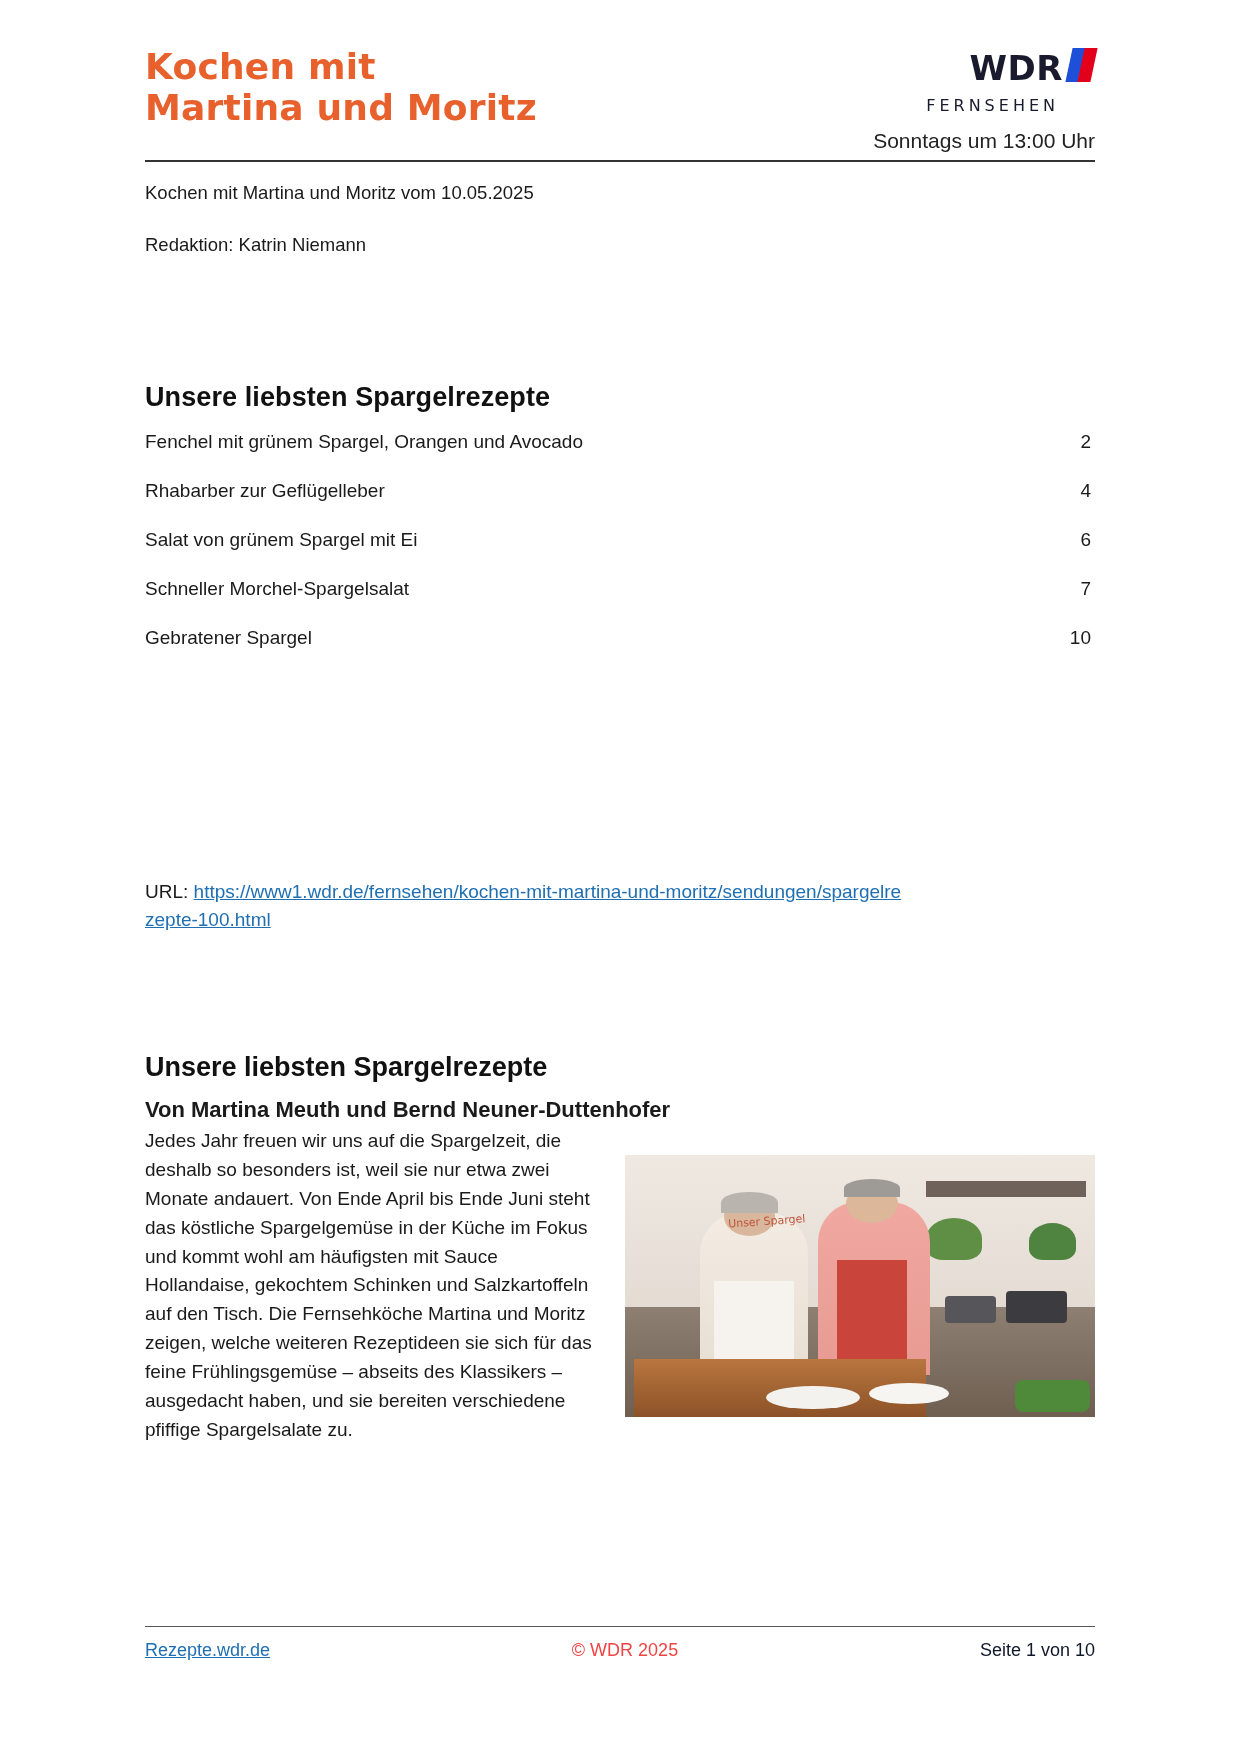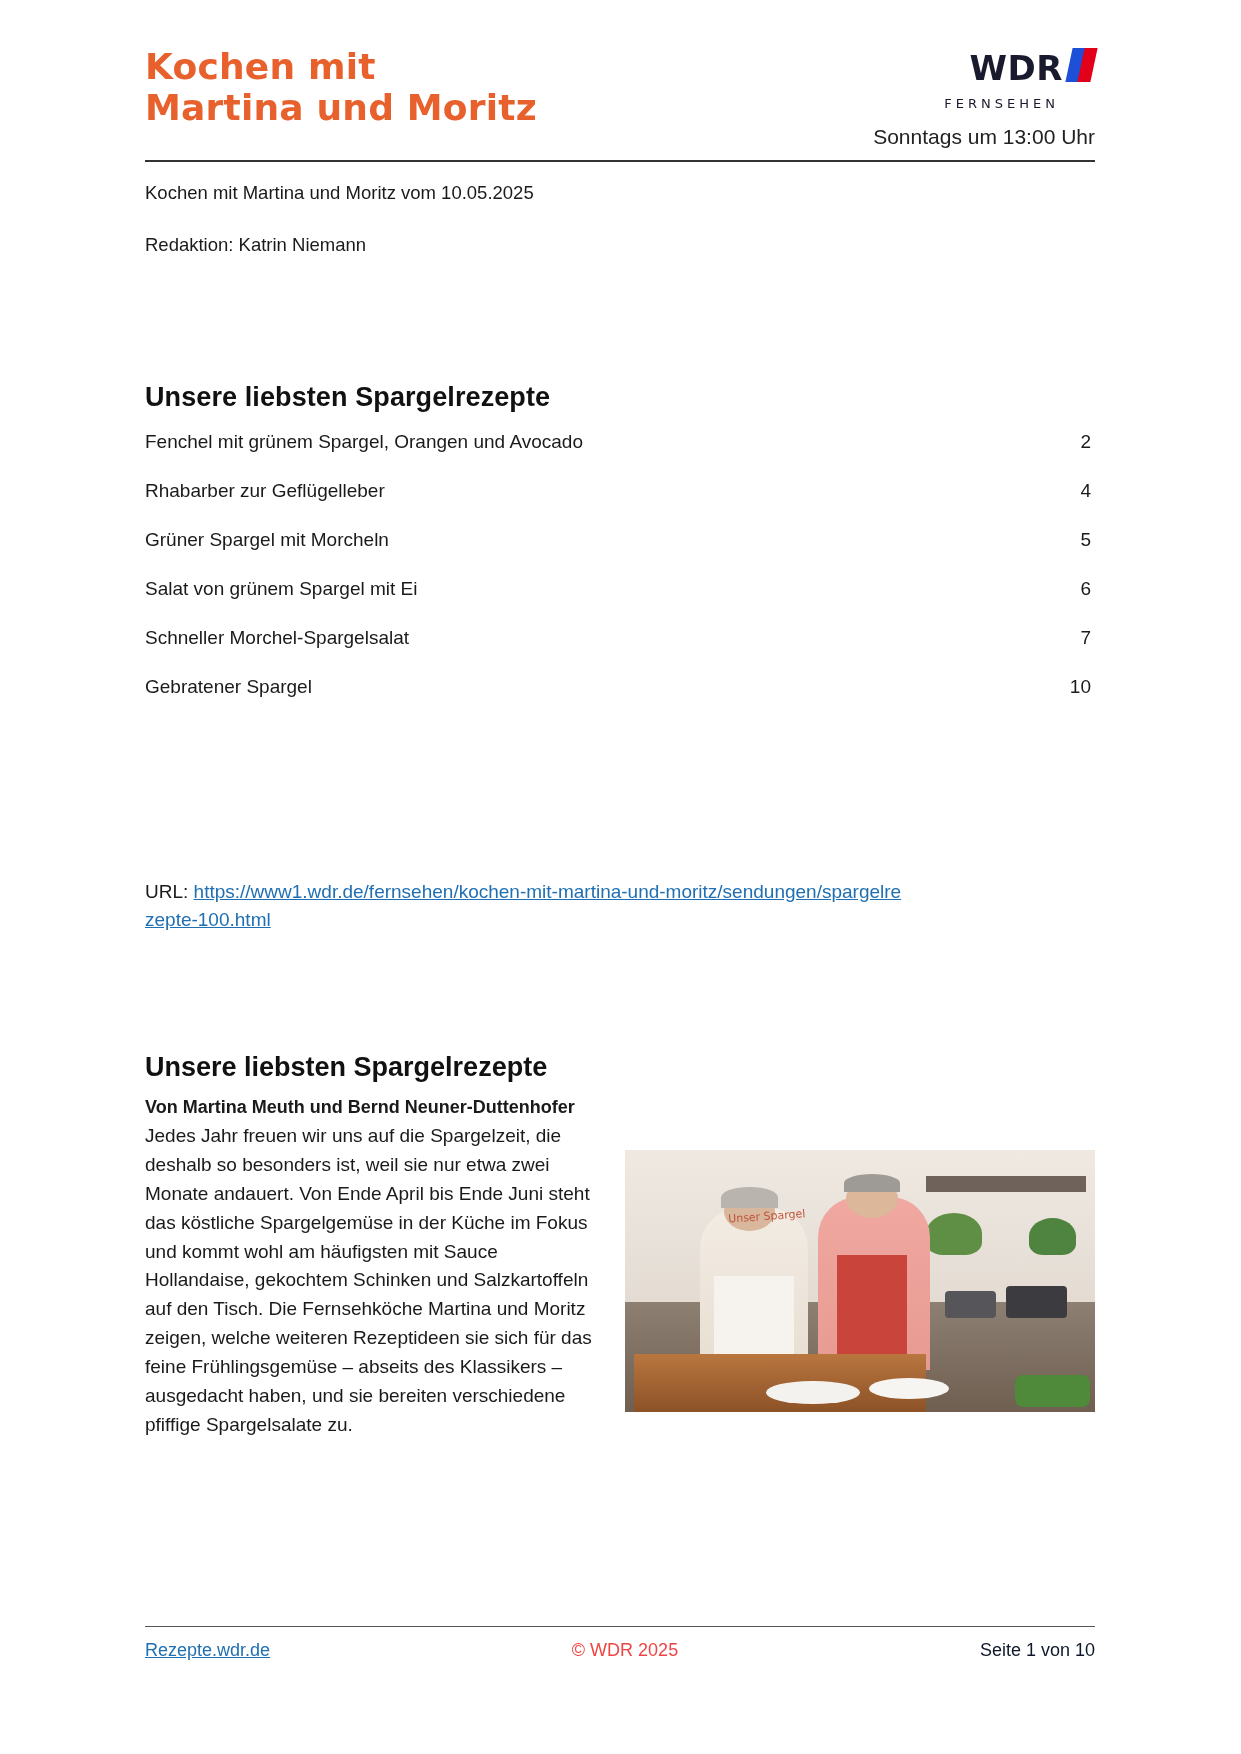--- a/index.html
+++ b/index.html
@@ -84,21 +84,21 @@
   }
   .wdr-mark .red {
     position: absolute;
     left: 12px; top: 0;
     width: 13px; height: 34px;
     background: #e2001a;
     transform: skewX(-12deg);
   }
   .wdr-sub {
     font-family: "DejaVu Sans", sans-serif;
-    font-size: 13px;
+    font-size: 16px;
     letter-spacing: 4px;
     color: #1a1a2e;
     margin-top: -2px;
     margin-right: 36px;
   }
   .wdr-time {
     font-size: 21px;
     color: #222;
     margin-top: 14px;
     white-space: nowrap;
@@ -171,21 +171,21 @@
     top: 1052px;
     width: 950px;
   }
   .article h2 {
     font-size: 27px;
     font-weight: bold;
     margin: 0 0 14px 0;
     color: #111;
   }
   .article .byline {
-    font-size: 18px;
+    font-size: 22px;
     font-weight: bold;
     margin: 0 0 4px 0;
   }
   .article .body {
     font-size: 19px;
     line-height: 1.52;
     text-align: left;
   }
   .photo {
     float: right;
@@ -335,24 +335,20 @@
   <div class="toc">
     <h1>Unsere liebsten Spargelrezepte</h1>
 
     <div class="toc-row">
       <span class="t">Fenchel mit grünem Spargel, Orangen und Avocado</span>
       <span class="p">2</span>
     </div>
     <div class="toc-row">
       <span class="t">Rhabarber zur Geflügelleber</span>
       <span class="p">4</span>
-    </div>
-    <div class="toc-row">
-      <span class="t">Grüner Spargel mit Morcheln</span>
-      <span class="p">5</span>
     </div>
     <div class="toc-row">
       <span class="t">Salat von grünem Spargel mit Ei</span>
       <span class="p">6</span>
     </div>
     <div class="toc-row">
       <span class="t">Schneller Morchel-Spargelsalat</span>
       <span class="p">7</span>
     </div>
     <div class="toc-row">

